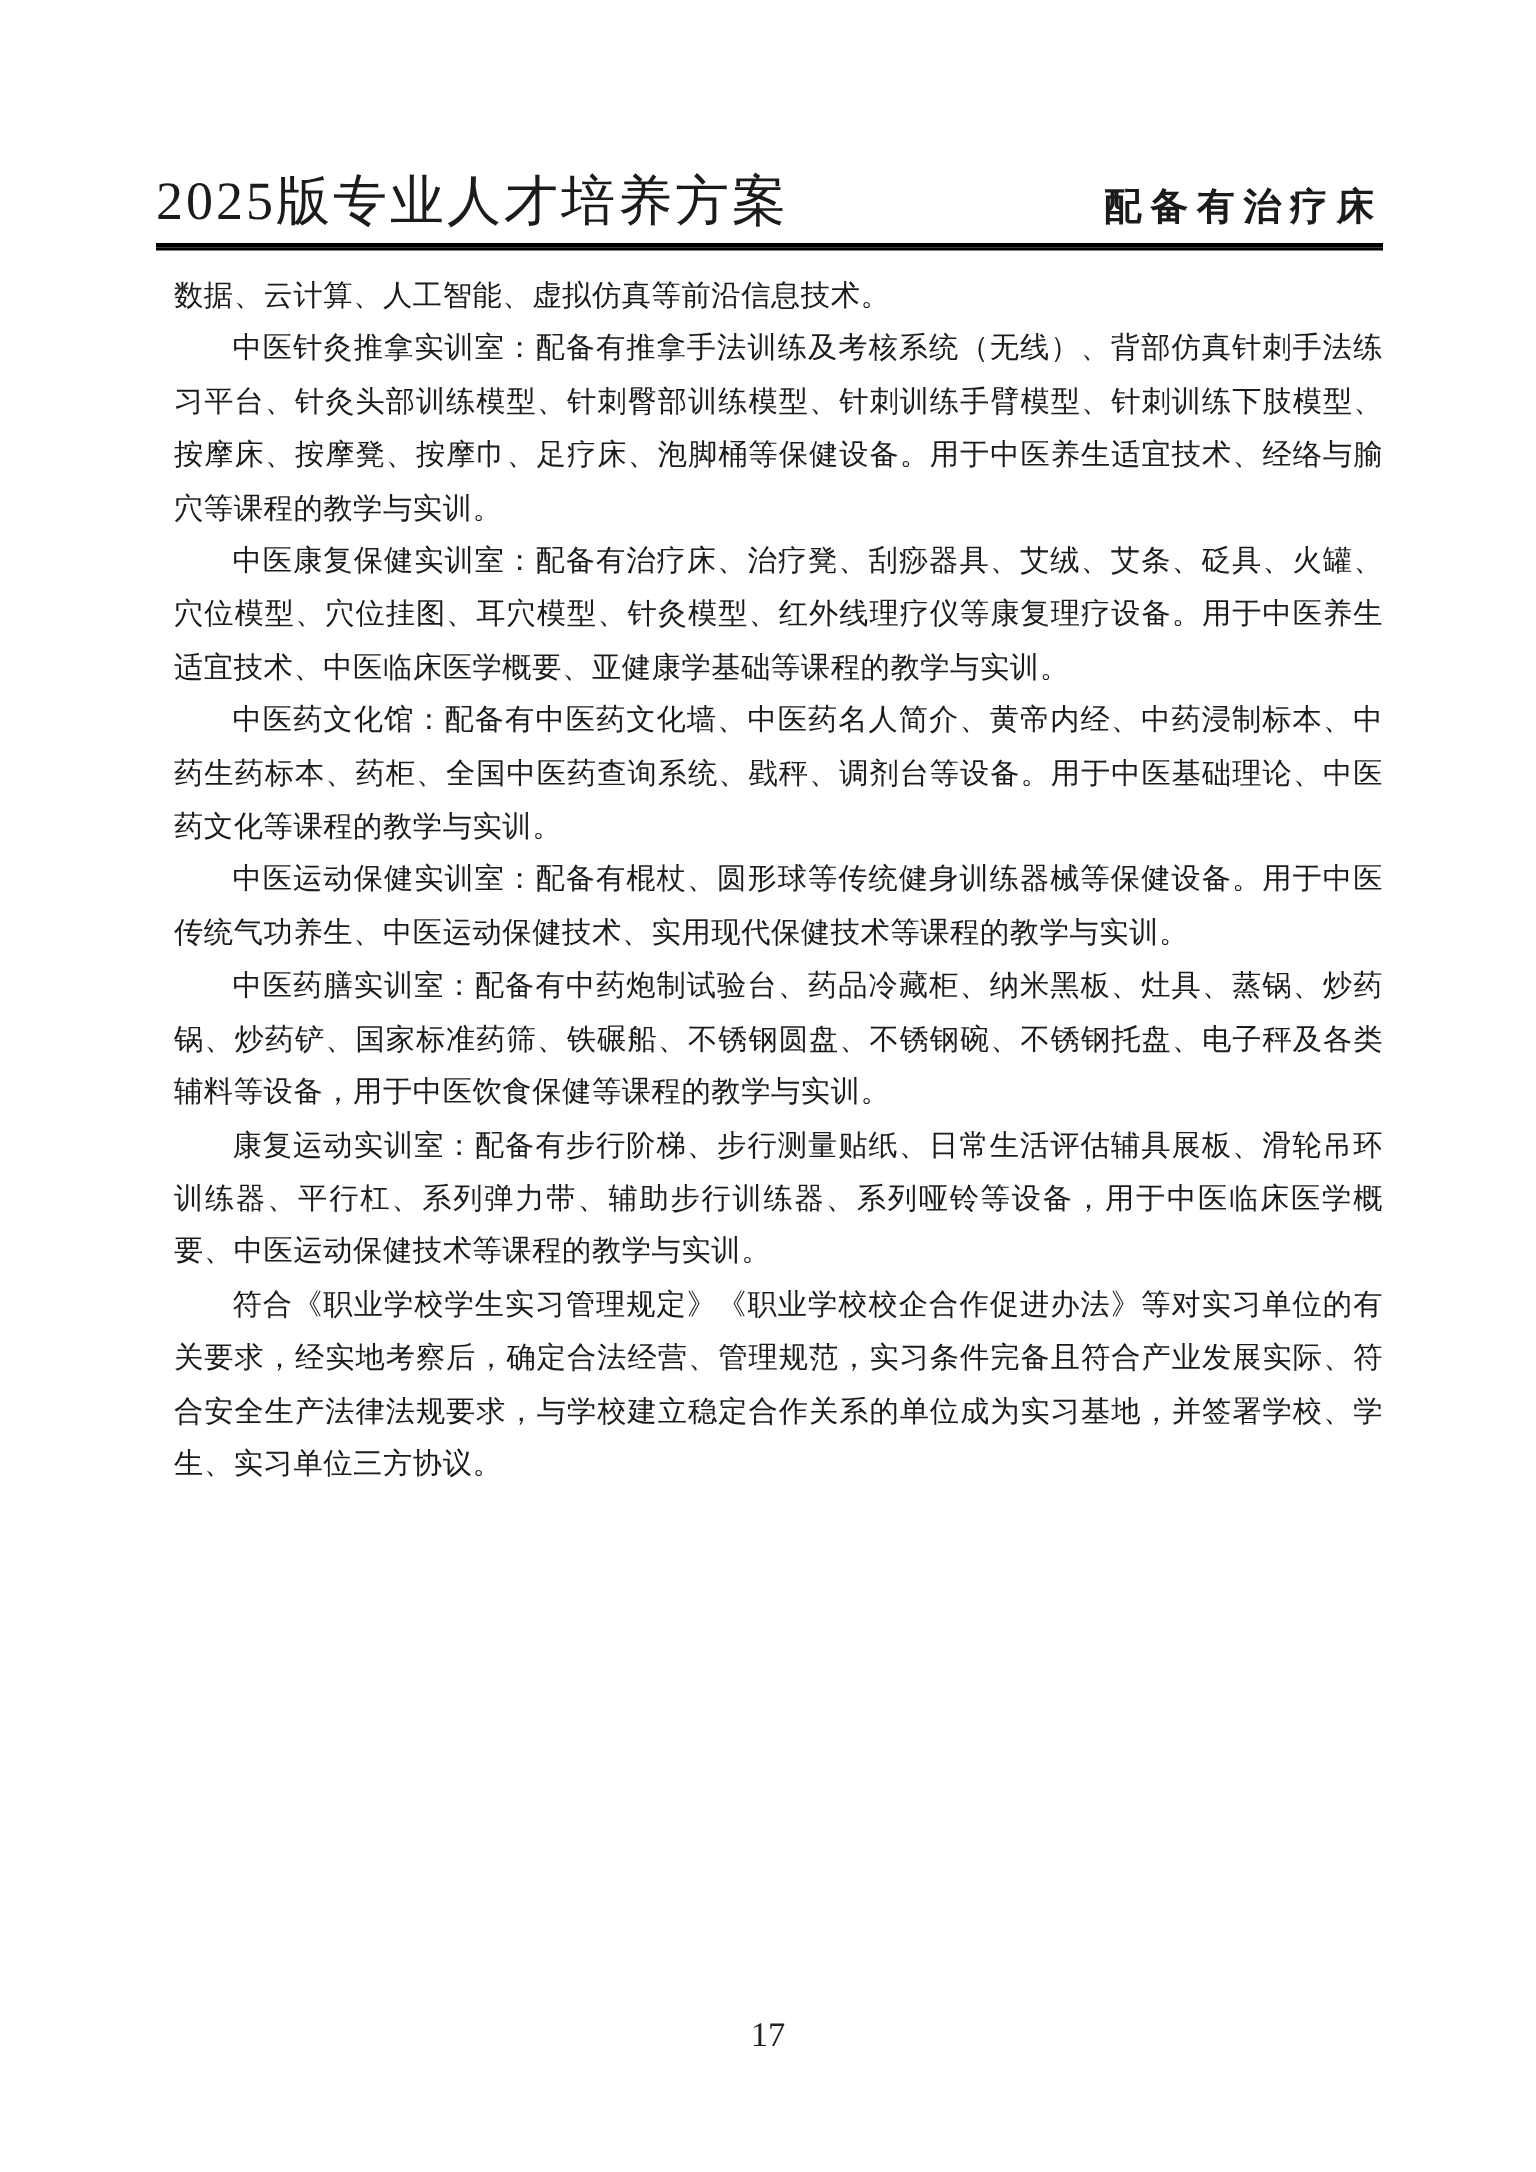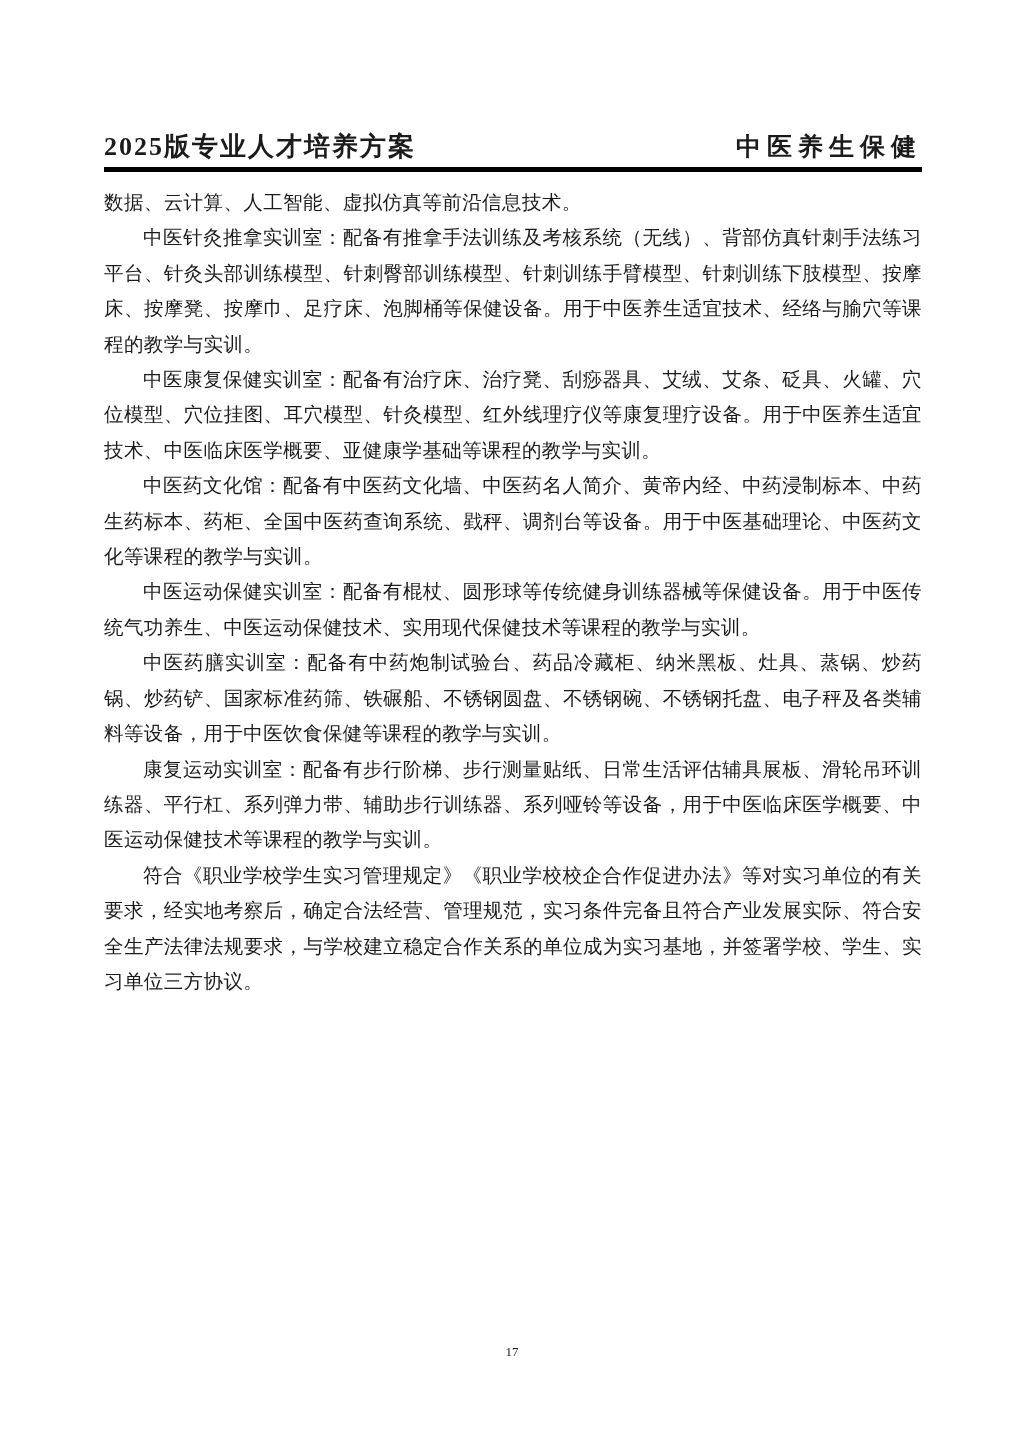--- a/index.html
+++ b/index.html
@@ -23,73 +23,73 @@
     margin-right: 102px; 
   }
   
   .header { padding-top: 110px; }
   .header-row {
     display: flex;
     justify-content: space-between;
     align-items: baseline;
   }
   .header-left {
-    font-size: 26px;
-    font-weight: bold;
+    font-size: 36px;
+    font-weight: normal;
     letter-spacing: 2px;
     white-space: nowrap;
-    margin-top: 19px;
   }
   .header-right {
     font-size: 25px;
     font-weight: bold;
     letter-spacing: 6px;
     white-space: nowrap;
   }
   .double-rule {
     margin-top: 3px;
     height: 4px;
     border-top: 3px solid #000;
     border-bottom: 2px solid #000;
   }
   
   .body-text {
     margin-top: 13px;
     font-size: 19.5px;
     line-height: 35.4px;
     text-align: justify;
     letter-spacing: 0.4px;
+    margin-left: 12px;
   }
   .para {
     margin: 0;
     padding: 0;
     text-indent: 2em;
   }
   .para.continuation { text-indent: 0; }
   
   .page-number {
     position: absolute;
     left: 0;
     right: 0;
     top: 1344px;
     text-align: center;
-    font-size: 13px;
+    font-size: 23px;
     color: #222;
   }
 </style>
 </head>
 <body>
 
 <div class="page">
   <div class="content">
 
     <header class="header">
       <div class="header-row">
         <span class="header-left">2025版专业人才培养方案</span>
-        <span class="header-right">中医养生保健</span>
+        <span class="header-right">配备有治疗床</span>
       </div>
       <div class="double-rule"></div>
     </header>
 
     <main class="body-text">
       <p class="para continuation">数据、云计算、人工智能、虚拟仿真等前沿信息技术。</p>
       <p class="para">中医针灸推拿实训室：配备有推拿手法训练及考核系统（无线）、背部仿真针刺手法练习平台、针灸头部训练模型、针刺臀部训练模型、针刺训练手臂模型、针刺训练下肢模型、按摩床、按摩凳、按摩巾、足疗床、泡脚桶等保健设备。用于中医养生适宜技术、经络与腧穴等课程的教学与实训。</p>
       <p class="para">中医康复保健实训室：配备有治疗床、治疗凳、刮痧器具、艾绒、艾条、砭具、火罐、穴位模型、穴位挂图、耳穴模型、针灸模型、红外线理疗仪等康复理疗设备。用于中医养生适宜技术、中医临床医学概要、亚健康学基础等课程的教学与实训。</p>
       <p class="para">中医药文化馆：配备有中医药文化墙、中医药名人简介、黄帝内经、中药浸制标本、中药生药标本、药柜、全国中医药查询系统、戥秤、调剂台等设备。用于中医基础理论、中医药文化等课程的教学与实训。</p>
       <p class="para">中医运动保健实训室：配备有棍杖、圆形球等传统健身训练器械等保健设备。用于中医传统气功养生、中医运动保健技术、实用现代保健技术等课程的教学与实训。</p>

